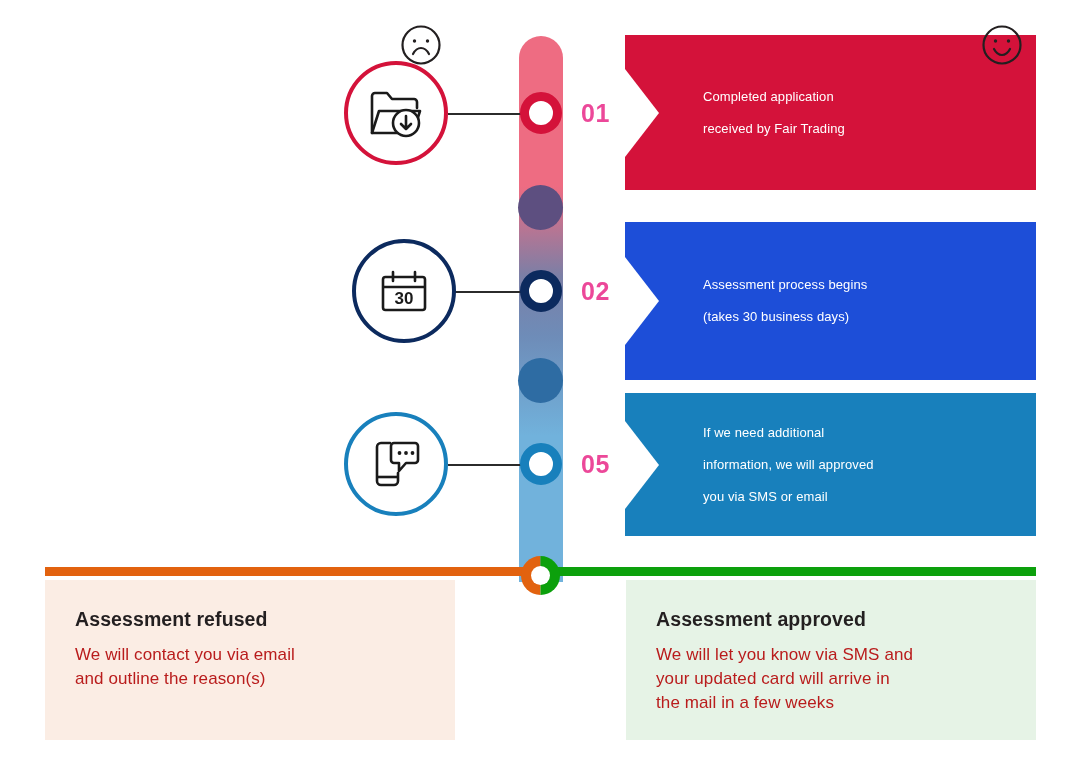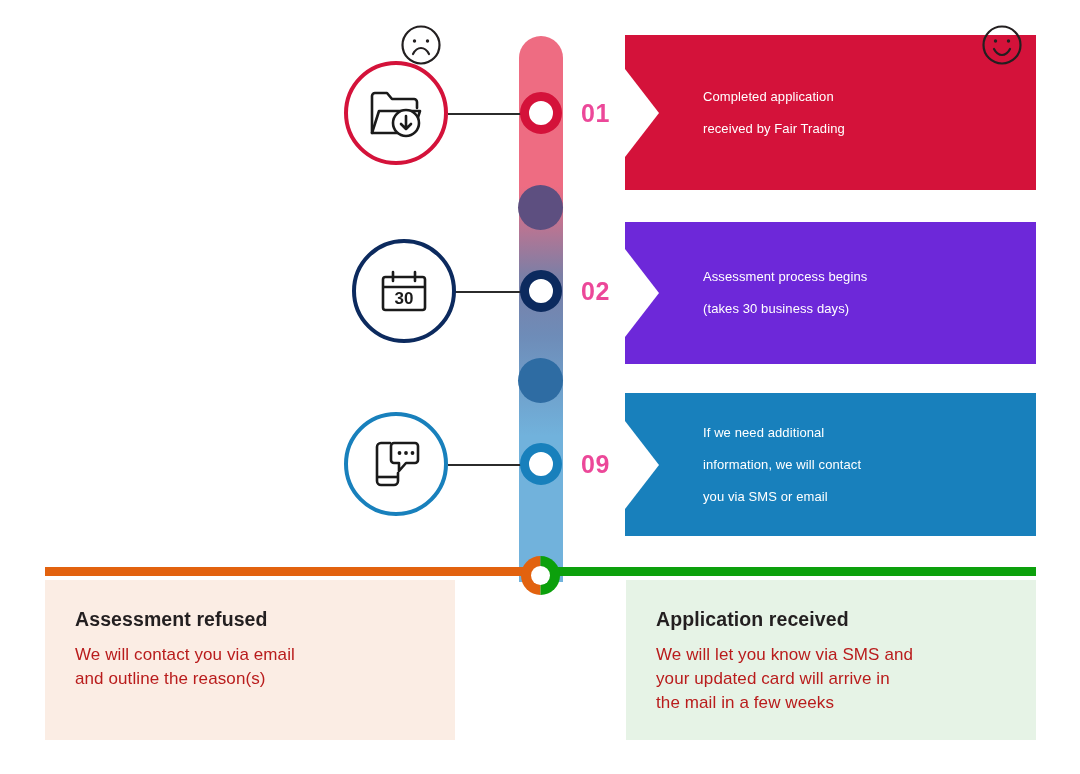--- a/index.html
+++ b/index.html
@@ -215,21 +215,21 @@
         <path d="M6 22h42" stroke="#1a1a1a" stroke-width="2.6"></path>
         <text x="27" y="39" font-family="'Liberation Sans',sans-serif" font-size="17" font-weight="700" fill="#1a1a1a" text-anchor="middle">30</text>
       </svg>
     </span>
   </div>
 
   <div class="ring" id="ring-2" style="left: 520px; top: 270px; border-color: rgb(12, 42, 94);"></div>
 
   <div class="step-num" id="step-num-2" style="left:581px; top:279px;">02</div>
 
-  <div class="banner" id="banner-2" style="top: 222px; height: 142px; background: #6d28d9;">
+  <div class="banner" id="banner-2" style="top: 222px; height: 158px; background: #1d4ed8;">
     <div class="notch"></div>
     <div class="btext">Assessment process begins
 (takes 30 business days)</div>
   </div>
 
   <div class="connector" style="left:448px; top:464px; width:75px;"></div>
 
   <div class="icon-circle" id="icon-circle-3" style="left: 344px; top: 412px; border-color: rgb(24, 128, 188);">
     <span>
       <svg width="52" height="54" viewBox="0 0 52 54" fill="none">
@@ -238,26 +238,26 @@
         <path d="M24 6h21a3 3 0 0 1 3 3v14a3 3 0 0 1-3 3h-9l-7 8v-8h-5a3 3 0 0 1-3-3V9a3 3 0 0 1 3-3z" fill="#ffffff" stroke="#1a1a1a" stroke-width="2.6" stroke-linejoin="round"></path>
         <circle cx="29.5" cy="16" r="1.9" fill="#1a1a1a"></circle>
         <circle cx="36" cy="16" r="1.9" fill="#1a1a1a"></circle>
         <circle cx="42.5" cy="16" r="1.9" fill="#1a1a1a"></circle>
       </svg>
     </span>
   </div>
 
   <div class="ring" id="ring-3" style="left: 520px; top: 443px; border-color: rgb(24, 128, 188);"></div>
 
-  <div class="step-num" id="step-num-3" style="left:581px; top:452px;">09</div>
+  <div class="step-num" id="step-num-3" style="left:581px; top:452px;">05</div>
 
   <div class="banner" id="banner-3" style="top: 393px; height: 143px; background: rgb(24, 128, 188);">
     <div class="notch"></div>
     <div class="btext">If we need additional
-information, we will contact
+information, we will approved
 you via SMS or email</div>
   </div>
 
   <div class="outcome" id="outcome-refused" style="left: 45px; top: 580px; width: 410px; height: 160px; background: rgb(251, 237, 228);">
     <p class="otitle">Assessment refused</p>
     <p class="obody">We will contact you via email
 and outline the reason(s)</p>
   </div>
 
   <div class="hrule" id="hrule-refused" style="left: 45px; top: 567px; width: 500px; background: rgb(226, 98, 15);"></div>
@@ -265,21 +265,21 @@
   <div class="face" id="face-refused" style="left:400px;">
     <svg width="42" height="42" viewBox="0 0 42 42" fill="none">
       <circle cx="21" cy="21" r="18.5" stroke="#231f20" stroke-width="2.2"></circle>
       <circle cx="14.5" cy="17" r="1.7" fill="#231f20"></circle>
       <circle cx="27.5" cy="17" r="1.7" fill="#231f20"></circle>
       <path d="M13 30c2.2-4.2 5-6 8-6s5.8 1.8 8 6" stroke="#231f20" stroke-width="2.2" stroke-linecap="round" fill="none"></path>
     </svg>
   </div>
 
   <div class="outcome" id="outcome-approved" style="left: 626px; top: 580px; width: 410px; height: 160px; background: rgb(230, 243, 230);">
-    <p class="otitle">Application received</p>
+    <p class="otitle">Assessment approved</p>
     <p class="obody">We will let you know via SMS and
 your updated card will arrive in
 the mail in a few weeks</p>
   </div>
 
   <div class="hrule" id="hrule-approved" style="left: 538px; top: 567px; width: 498px; background: rgb(12, 160, 12);"></div>
 
   <div class="face" id="face-approved" style="left:981px;">
     <svg width="42" height="42" viewBox="0 0 42 42" fill="none">
       <circle cx="21" cy="21" r="18.5" stroke="#231f20" stroke-width="2.2"></circle>

